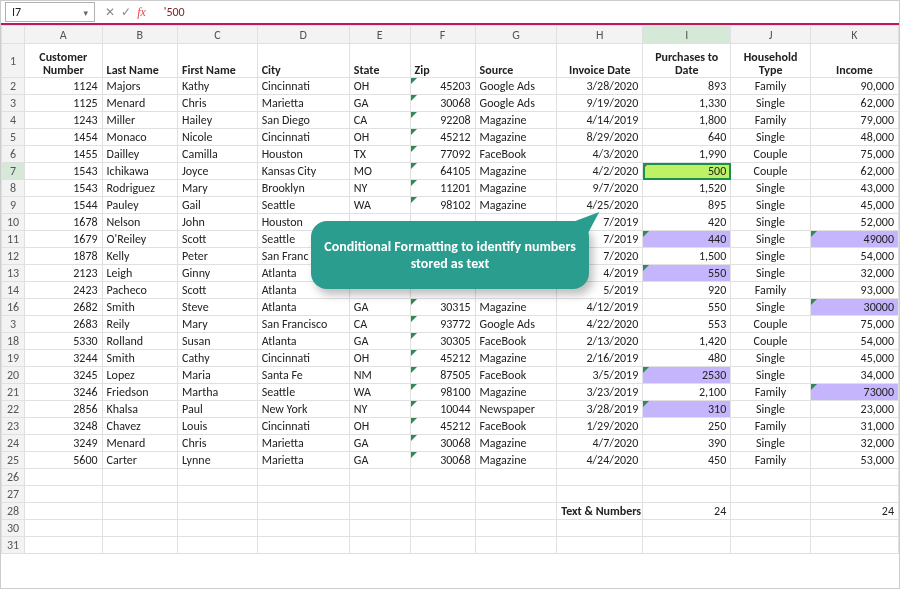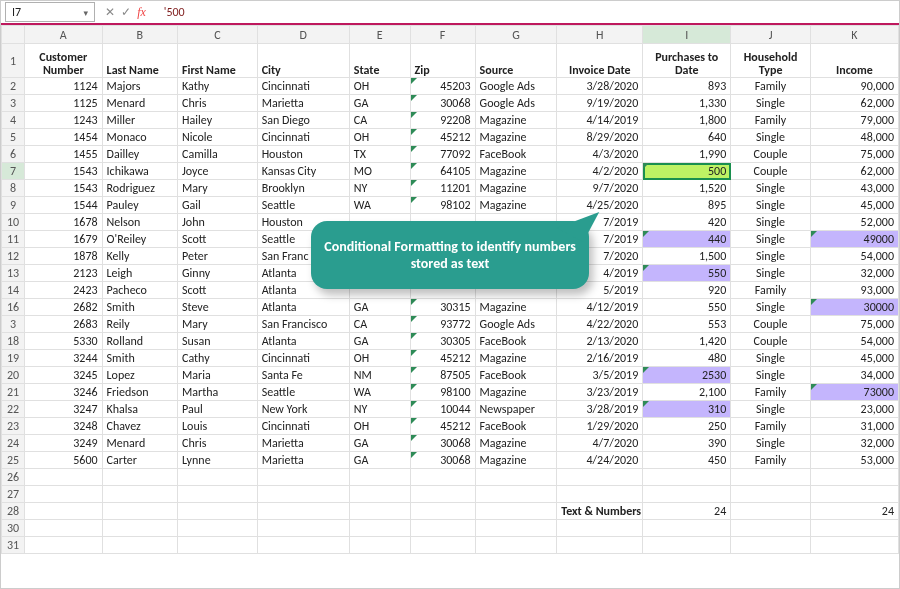--- a/index.html
+++ b/index.html
@@ -376,21 +376,21 @@
             <td>WA</td>
             <td class="num tri">98100</td>
             <td>Magazine</td>
             <td class="num">3/23/2019</td>
             <td class="num">2,100</td>
             <td class="center">Family</td>
             <td class="num tri hl">73000</td>
           </tr>
           <tr>
             <th>22</th>
-            <td class="num">3247</td>
+            <td class="num">2856</td>
             <td>Khalsa</td>
             <td>Paul</td>
             <td>New York</td>
             <td>NY</td>
             <td class="num tri">10044</td>
             <td>Newspaper</td>
             <td class="num">3/28/2019</td>
             <td class="num tri hl">310</td>
             <td class="center">Single</td>
             <td class="num">23,000</td>

